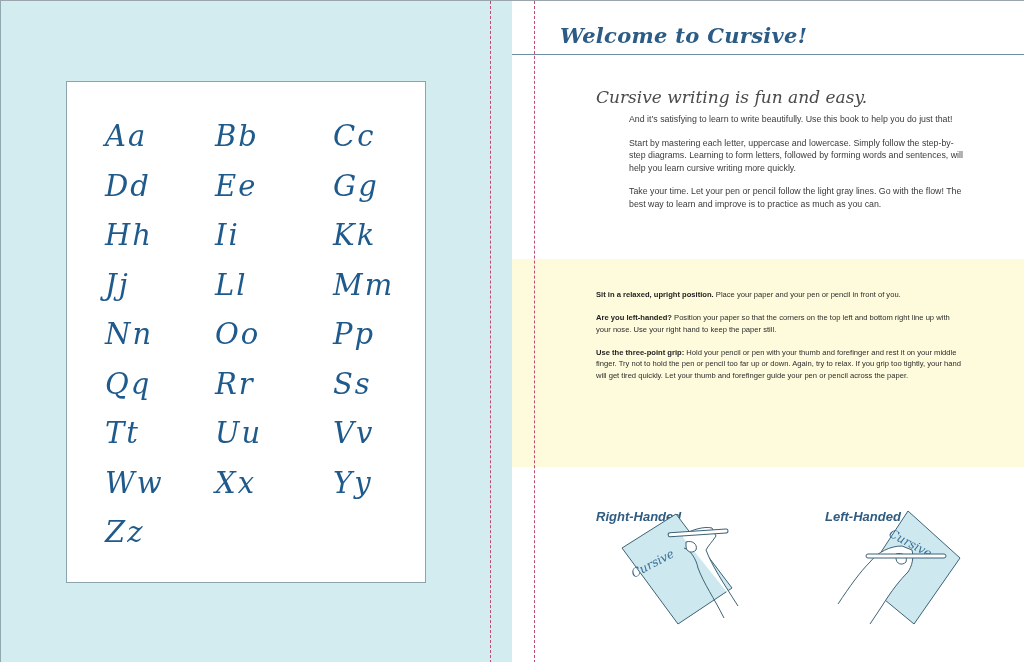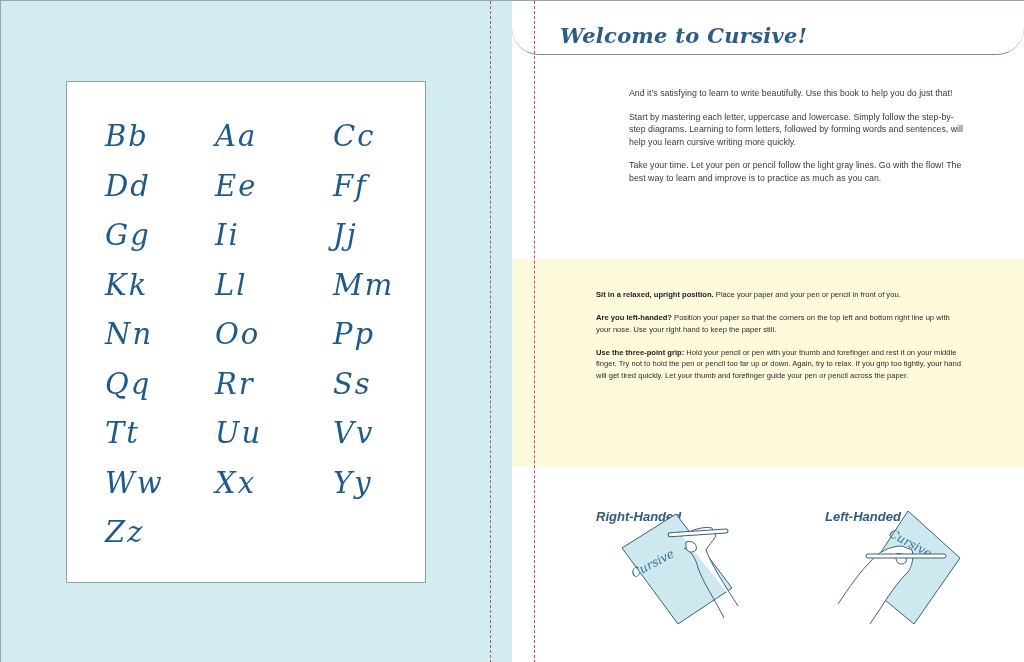--- a/index.html
+++ b/index.html
@@ -11,21 +11,21 @@
     
     .left-page { position: absolute; left: 0; top: 0; width: 512px; height: 662px; background: #d3ecf0; border-left: 1px solid #8fa9b0; }
     .alphabet-card { position: absolute; left: 65px; top: 80px; width: 360px; height: 502px; background: #ffffff; border: 1px solid #8aa3ad; }
     .alphabet-grid { position: absolute; left: 38px; top: 30px; display: grid; grid-template-columns: 110px 118px 100px; grid-auto-rows: 49.5px; }
     .letter-pair { font-family: "DejaVu Serif", serif; font-style: italic; font-size: 29px; color: #1f5a8c; letter-spacing: 2px; line-height: 49px; white-space: nowrap; font-weight: normal; }
 
     .margin-left { position: absolute; left: 489px; top: 0; width: 0; height: 662px; border-left: 1px dashed #c04b73; }
 
     
     .right-page { position: absolute; left: 512px; top: 0; width: 512px; height: 662px; background: #ffffff; }
-    .title-band { position: absolute; left: 0; top: 0; width: 512px; height: 54px; border-bottom: 1.5px solid #6f8fa4; border-radius: 27px; }
+    .title-band { position: absolute; left: 0; top: 0; width: 512px; height: 54px; border-bottom: 1.5px solid #6f8fa4; }
     .page-title { position: absolute; left: 48px; top: 22px; font-family: "DejaVu Serif", serif; font-style: italic; font-size: 21px; color: #2a5c86; letter-spacing: 0.3px; }
     .margin-right { position: absolute; left: 22px; top: 0; width: 0; height: 662px; border-left: 1px dashed #c04b73; z-index: 3; }
 
     .intro { position: absolute; left: 84px; top: 86px; width: 370px; }
     .subtitle { font-family: "DejaVu Serif", serif; font-style: italic; font-size: 17px; color: #4a4a4a; margin-bottom: 6px; font-weight: normal; }
     .intro p { font-family: "Liberation Sans", sans-serif; font-size: 8.8px; color: #3a3a3a; line-height: 12.6px; margin-bottom: 11px; margin-left: 33px; }
 
     .tips-band { position: absolute; left: 0; top: 258px; width: 512px; height: 208px; background: #fefbdc; }
     .tips { position: absolute; left: 84px; top: 30px; width: 370px; }
     .tips p { font-family: "Liberation Sans", sans-serif; font-size: 7.6px; color: #2c2c2c; line-height: 11.6px; margin-bottom: 11.5px; }
@@ -35,30 +35,30 @@
     .illus { position: absolute; }
   </style>
 </head>
 <body>
 
 <div class="spread">
 
   <div class="left-page">
     <div class="alphabet-card">
       <div class="alphabet-grid">
+        <span class="letter-pair">Aa</span>
         <span class="letter-pair">Bb</span>
-        <span class="letter-pair">Aa</span>
         <span class="letter-pair">Cc</span>
         <span class="letter-pair">Dd</span>
         <span class="letter-pair">Ee</span>
-        <span class="letter-pair">Ff</span>
         <span class="letter-pair">Gg</span>
+        <span class="letter-pair">Hh</span>
         <span class="letter-pair">Ii</span>
+        <span class="letter-pair">Kk</span>
         <span class="letter-pair">Jj</span>
-        <span class="letter-pair">Kk</span>
         <span class="letter-pair">Ll</span>
         <span class="letter-pair">Mm</span>
         <span class="letter-pair">Nn</span>
         <span class="letter-pair">Oo</span>
         <span class="letter-pair">Pp</span>
         <span class="letter-pair">Qq</span>
         <span class="letter-pair">Rr</span>
         <span class="letter-pair">Ss</span>
         <span class="letter-pair">Tt</span>
         <span class="letter-pair">Uu</span>
@@ -72,20 +72,21 @@
     <div class="margin-left"></div>
   </div>
 
   <div class="right-page">
     <div class="title-band">
       <h1 class="page-title">Welcome to Cursive!</h1>
     </div>
     <div class="margin-right"></div>
 
     <div class="intro">
+      <h2 class="subtitle">Cursive writing is fun and easy.</h2>
       <p>And it’s satisfying to learn to write beautifully. Use this book to help you do just that!</p>
       <p>Start by mastering each letter, uppercase and lowercase. Simply follow the step-by-step diagrams. Learning to form letters, followed by forming words and sentences, will help you learn cursive writing more quickly.</p>
       <p>Take your time. Let your pen or pencil follow the light gray lines. Go with the flow! The best way to learn and improve is to practice as much as you can.</p>
     </div>
 
     <div class="tips-band">
       <div class="tips">
         <p><b>Sit in a relaxed, upright position.</b><span> Place your paper and your pen or pencil in front of you.</span></p>
         <p><b>Are you left-handed?</b><span> Position your paper so that the corners on the top left and bottom right line up with your nose. Use your right hand to keep the paper still.</span></p>
         <p><b>Use the three-point grip:</b><span> Hold your pencil or pen with your thumb and forefinger and rest it on your middle finger. Try not to hold the pen or pencil too far up or down. Again, try to relax. If you grip too tightly, your hand will get tired quickly. Let your thumb and forefinger guide your pen or pencil across the paper.</span></p>

